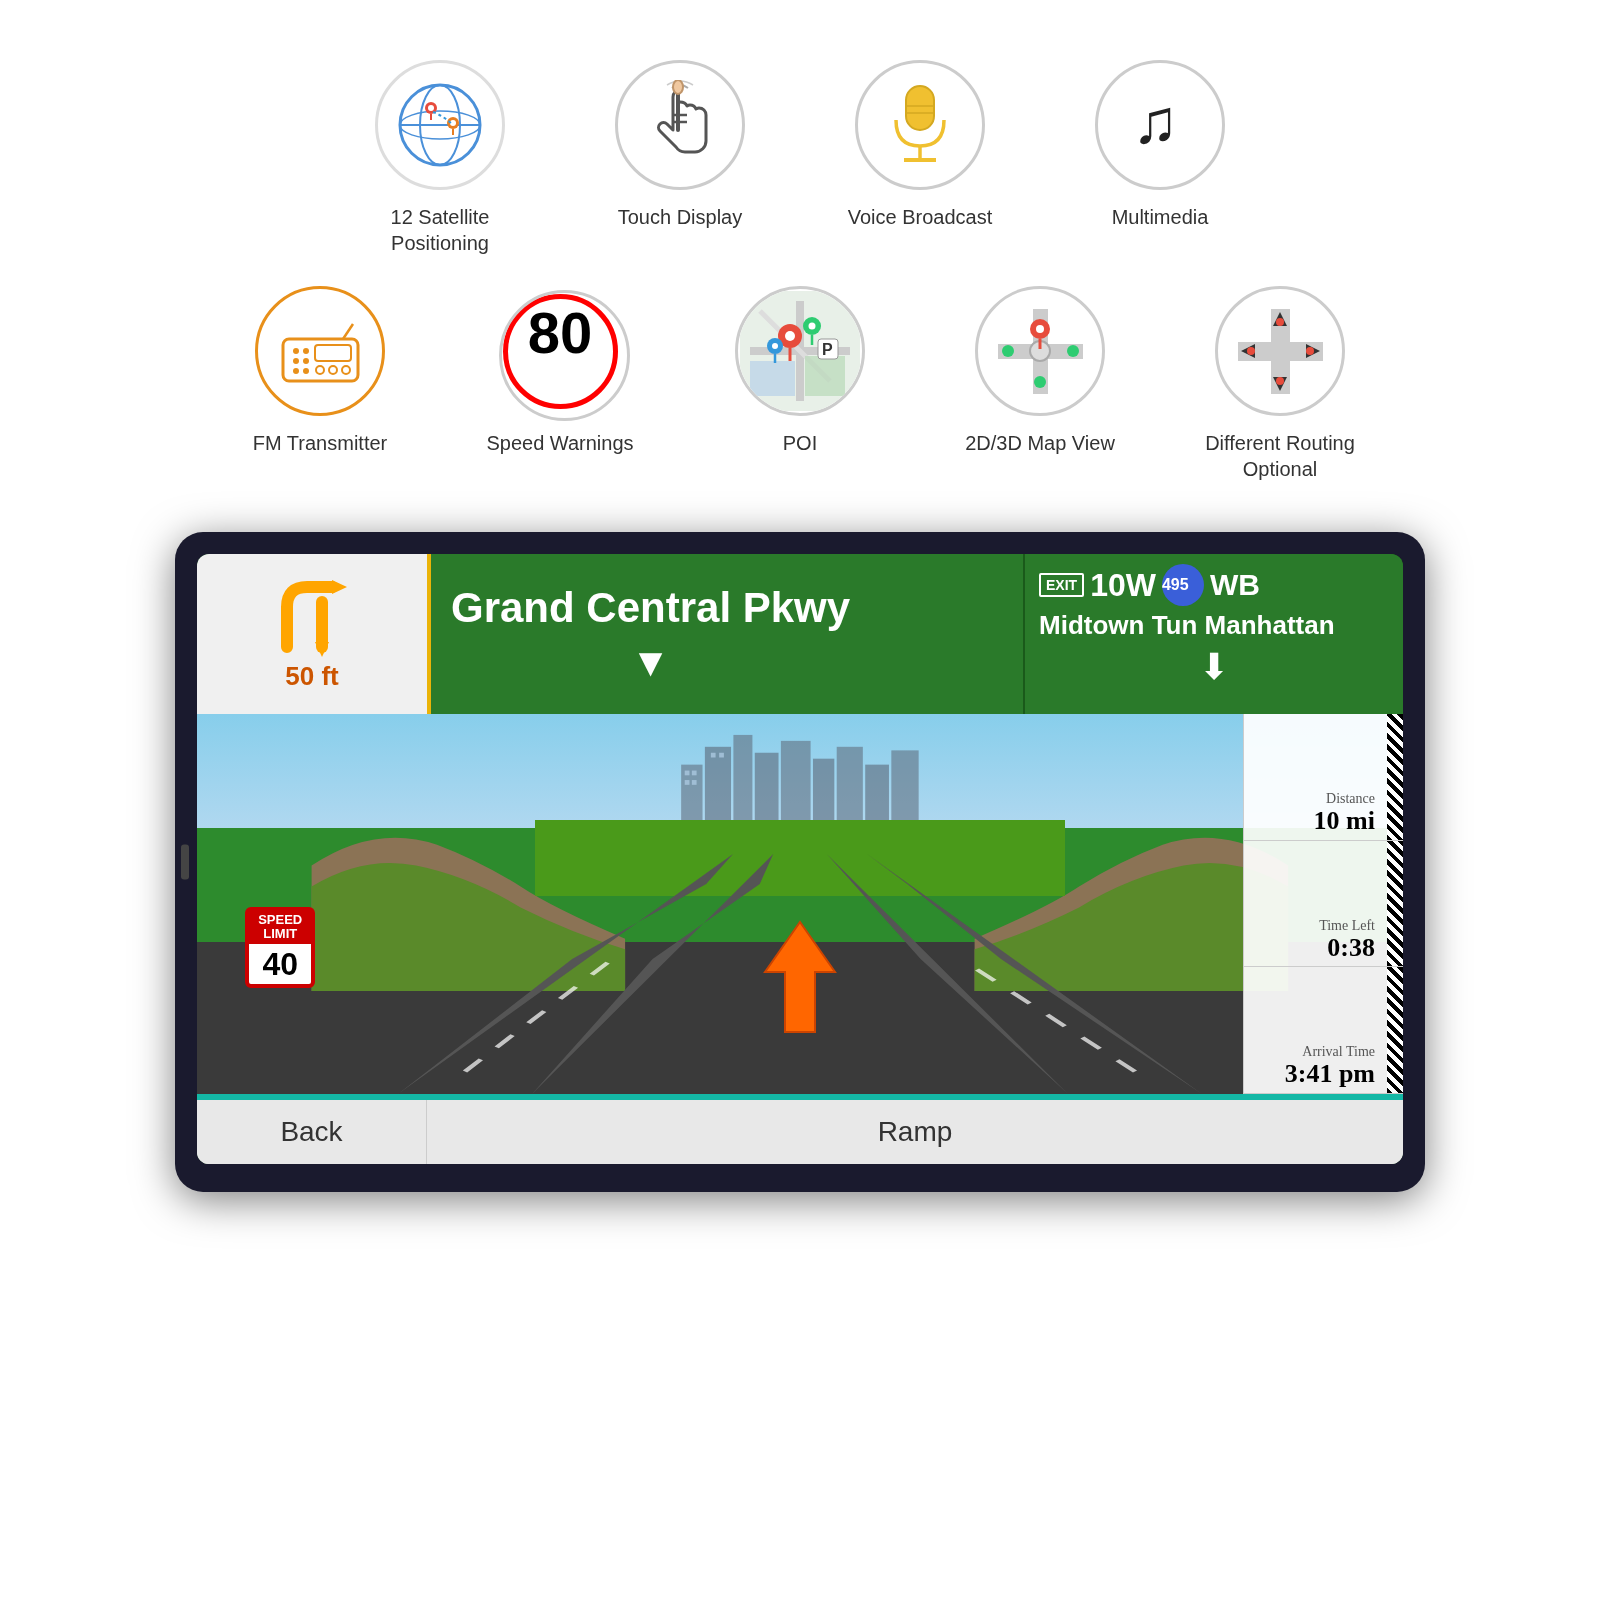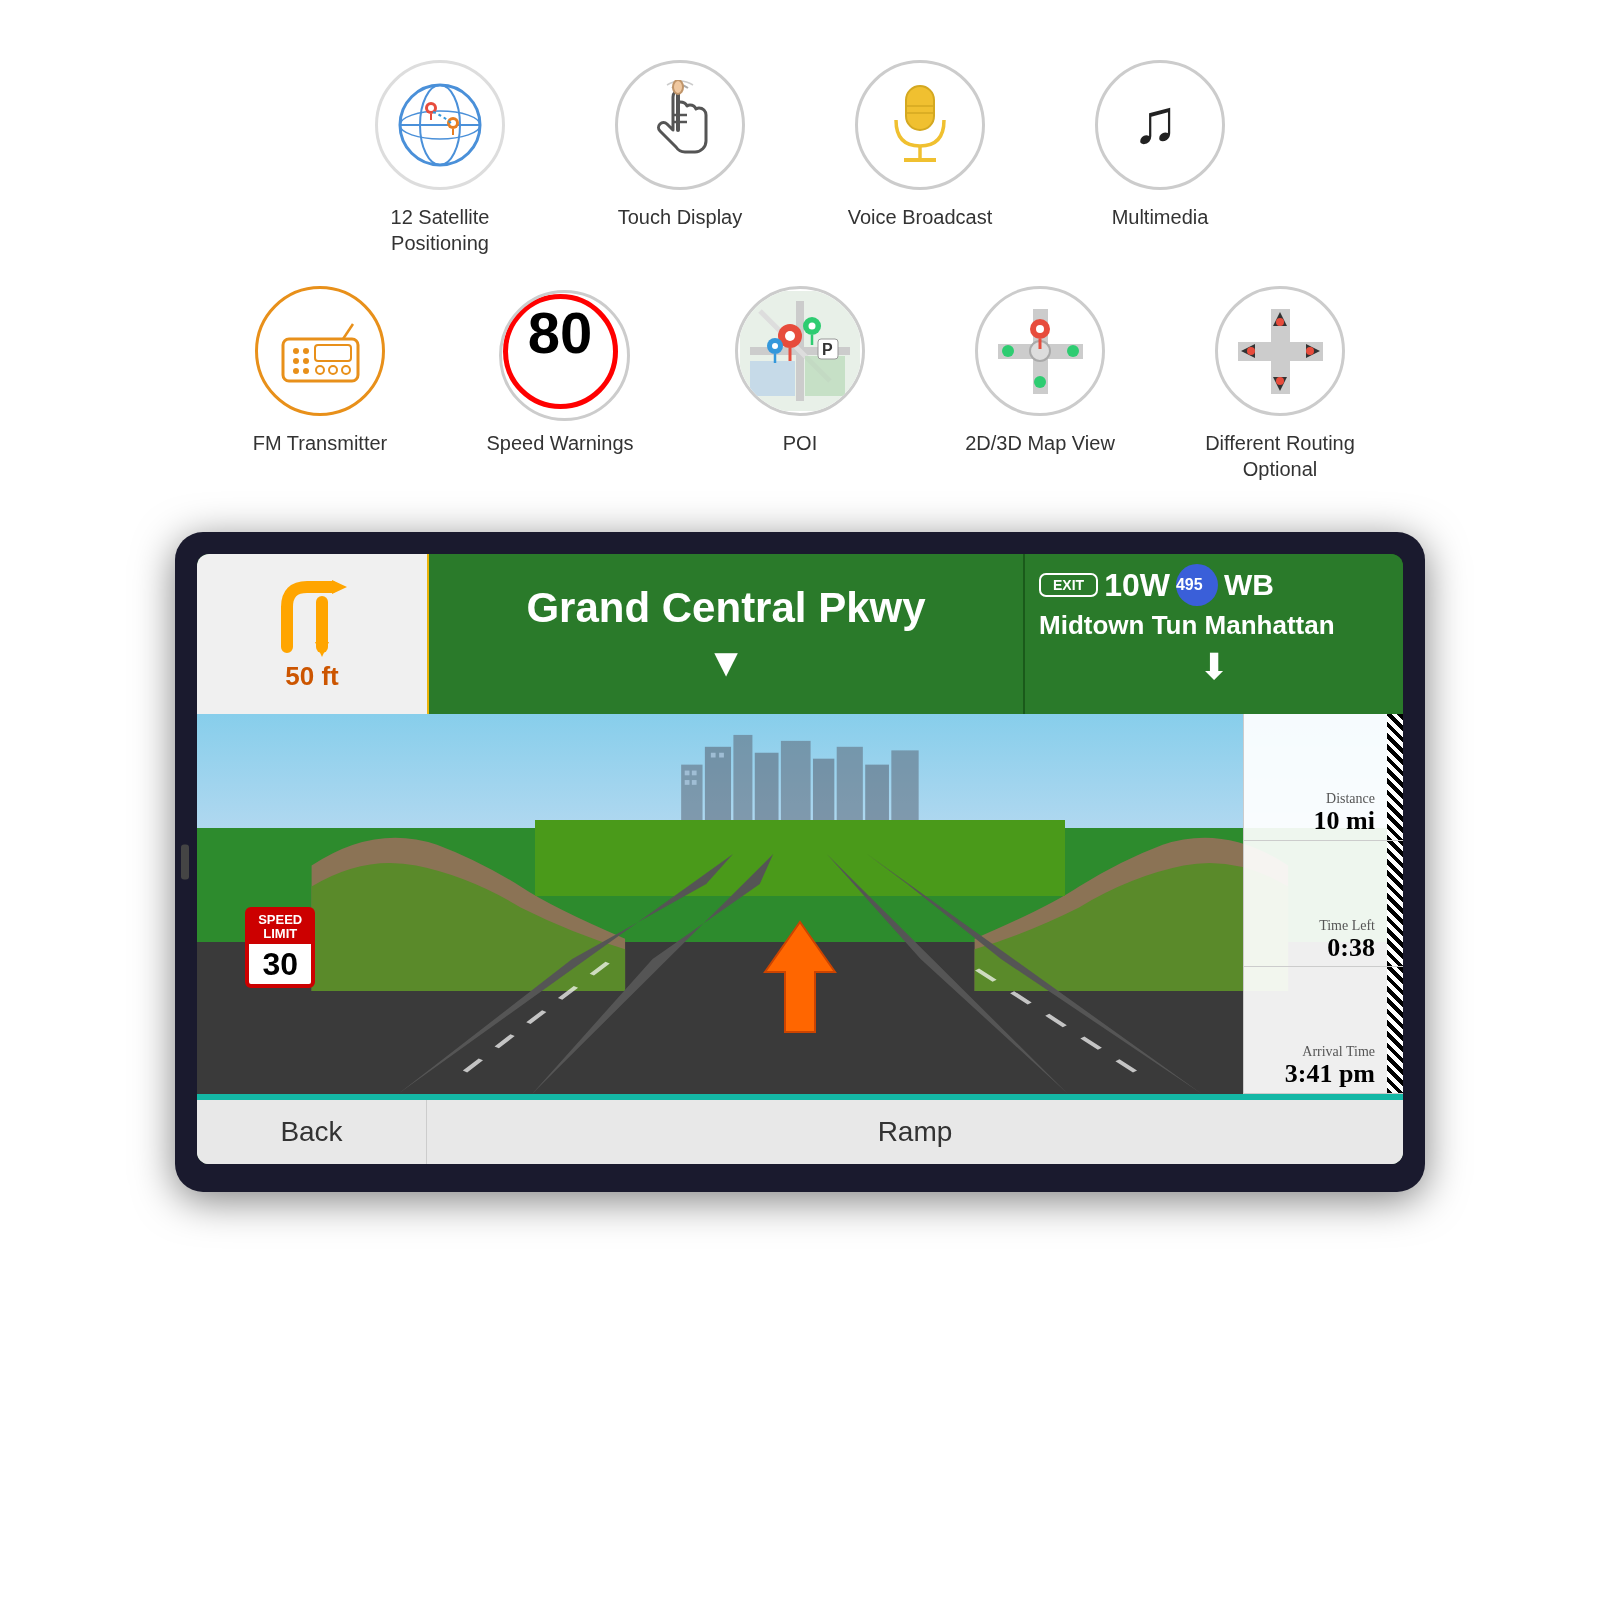--- a/index.html
+++ b/index.html
@@ -177,23 +177,23 @@
       font-size: 26px;
       font-weight: bold;
       color: #cc5500;
     }
 
     .nav-road-panel {
       background: #2a7a2a;
       flex: 1;
       display: flex;
       align-items: center;
-      justify-content: center;
+      justify-content: flex-start;
       padding: 10px 20px;
-      border-left: 2px solid #eab308;
+      border-left: 4px solid #eab308;
     }
 
     .nav-road-name {
       color: white;
       font-size: 42px;
       font-weight: bold;
       text-align: center;
     }
 
     .nav-exit-panel {
@@ -212,22 +212,22 @@
       align-items: center;
       gap: 6px;
     }
 
     .exit-badge {
       background: #2a7a2a;
       border: 2px solid white;
       color: white;
       font-size: 14px;
       font-weight: bold;
-      padding: 2px 12px;
-      border-radius: 7px;
+      padding: 2px 5px;
+      border-radius: 2px;
       white-space: nowrap;
     }
 
     .exit-number {
       color: white;
       font-size: 32px;
       font-weight: bold;
     }
 
     .highway-badge {
@@ -714,21 +714,21 @@
           </svg>
 
           <div class="orange-arrow">
             <svg width="100" height="120" viewBox="0 0 100 120">
               <path d="M50 5 L85 55 L65 55 L65 115 L35 115 L35 55 L15 55 Z" fill="#FF6600" stroke="#cc4400" stroke-width="2"></path>
             </svg>
           </div>
 
           <div class="speed-limit-sign">
             <div class="speed-limit-top">SPEED<br>LIMIT</div>
-            <div class="speed-limit-number">30</div>
+            <div class="speed-limit-number">40</div>
           </div>
 
           <div class="info-panels">
             <div class="info-panel">
               <span class="info-label">Distance</span>
               <span class="info-value">10 mi</span>
             </div>
             <div class="info-panel">
               <span class="info-label">Time Left</span>
               <span class="info-value">0:38</span>

